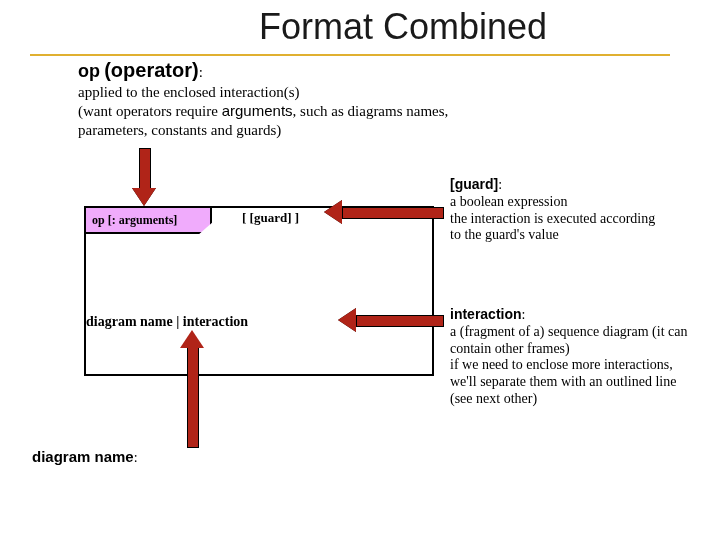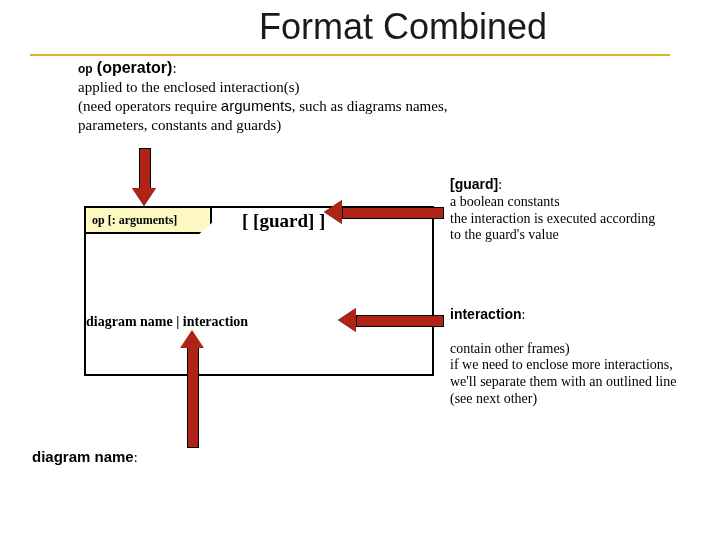--- a/index.html
+++ b/index.html
@@ -42,21 +42,21 @@
     position: absolute;
     top: 58px;
     left: 78px;
     width: 470px;
     font-size: 15px;
     line-height: 1.25;
   }
   .op-block .op-hdr {
     font-family: Arial, Helvetica, sans-serif;
   }
-  .op-block .op-hdr .b { font-weight: bold; font-size: 12px; }
+  .op-block .op-hdr .b { font-weight: bold; font-size: 18px; }
   .inline-arguments { font-family: Arial, Helvetica, sans-serif; font-size: 15px; }
 
   
   .frame {
     position: absolute;
     top: 206px;
     left: 84px;
     width: 350px;
     height: 170px;
     border: 2px solid #000;
@@ -65,35 +65,35 @@
   .pentagon-wrap {
     position: absolute;
     top: -2px;
     left: -2px;
     filter: none;
   }
   .pentagon {
     
     width: 128px;
     height: 28px;
-    background: #fef9c3;
+    background: #f0abfc;
     border: 2px solid #000;
     box-sizing: border-box;
     clip-path: polygon(0 0, 100% 0, 100% 60%, 90% 100%, 0 100%);
     display: flex;
     align-items: center;
     padding-left: 6px;
     font-size: 12px;
     font-weight: bold;
   }
   .guard-label {
     position: absolute;
     top: 2px;
     left: 156px;
-    font-size: 19px;
+    font-size: 13px;
     font-weight: bold;
   }
   .center-label {
     position: absolute;
     top: 106px;
     left: 0;
     width: 100%;
     text-align: left;
     font-size: 14px;
     font-weight: bold;
@@ -159,23 +159,23 @@
 </style>
 </head>
 <body>
 
 <div class="slide">
 
   <div class="title">Format Combined</div>
   <div class="title-underline"></div>
 
   <div class="op-block">
-    <span class="op-hdr"><span class="b">op</span> <span class="b" style="font-size:16px">(operator)</span></span>:<br>
+    <span class="op-hdr"><span class="b">op</span> <span class="b" style="font-size:20px">(operator)</span></span>:<br>
     <span>applied to the enclosed interaction(s)</span><br>
-    <span>(need operators require </span><span class="inline-arguments">arguments</span><span>, such as diagrams names,</span><br>
+    <span>(want operators require </span><span class="inline-arguments">arguments</span><span>, such as diagrams names,</span><br>
     <span>parameters, constants and guards)</span>
   </div>
 
   <div class="arrow" style="top:148px; left:132px;">
     <div class="arrow-shaft-v" style="top:0; left:7px; height:40px;"></div>
     <div class="arrow-head-down" style="top:40px; left:0;"></div>
   </div>
 
   <div class="frame">
     <div class="pentagon-wrap">
@@ -192,28 +192,28 @@
     <div class="arrow-head-left" style="top:0; left:0;"></div>
   </div>
 
   <div class="arrow" style="top:308px; left:338px;">
     <div class="arrow-shaft-h" style="top:7px; left:18px; width:86px;"></div>
     <div class="arrow-head-left" style="top:0; left:0;"></div>
   </div>
 
   <div class="rhs-note" style="top:176px; left:450px; width:260px;">
     <span class="hdr">[guard]</span>:<br>
-    <span>a boolean constants</span><br>
+    <span>a boolean expression</span><br>
     <span>the interaction is executed according</span><br>
     <span>to the guard's value</span>
   </div>
 
   <div class="rhs-note" style="top:306px; left:450px; width:270px;">
     <span class="hdr">interaction</span>:<br>
-    <br>
+    <span>a (fragment of a) sequence diagram (it can</span><br>
     <span>contain other frames)</span><br>
     <span>if we need to enclose more interactions,</span><br>
     <span>we'll separate them with an outlined line</span><br>
     <span>(see next other)</span>
   </div>
 
   <div class="arrow" style="top:330px; left:180px;">
     <div class="arrow-shaft-v" style="top:16px; left:7px; height:100px;"></div>
 
     <div style="position:absolute; top:0; left:0; width:0; height:0;

